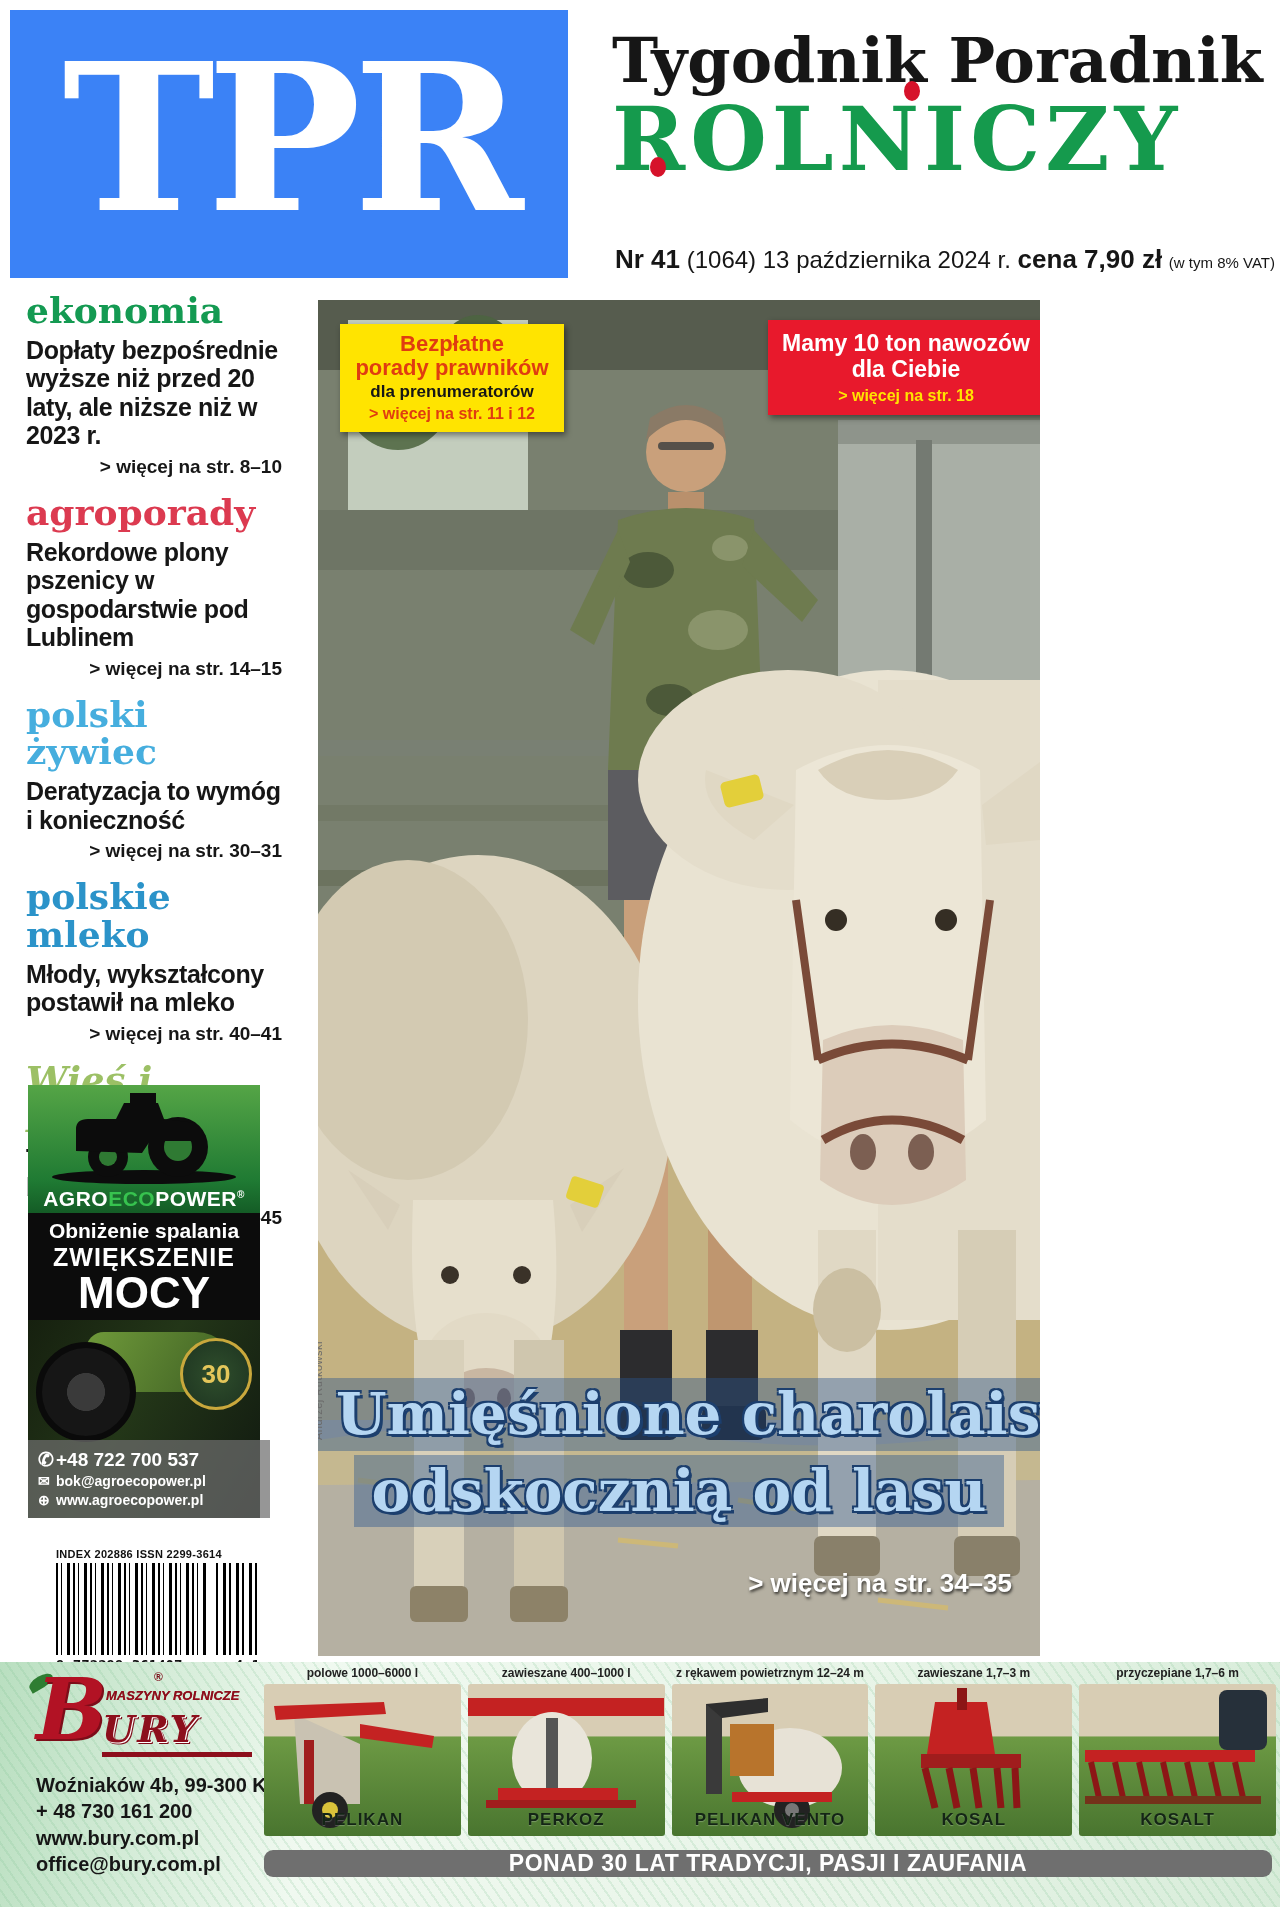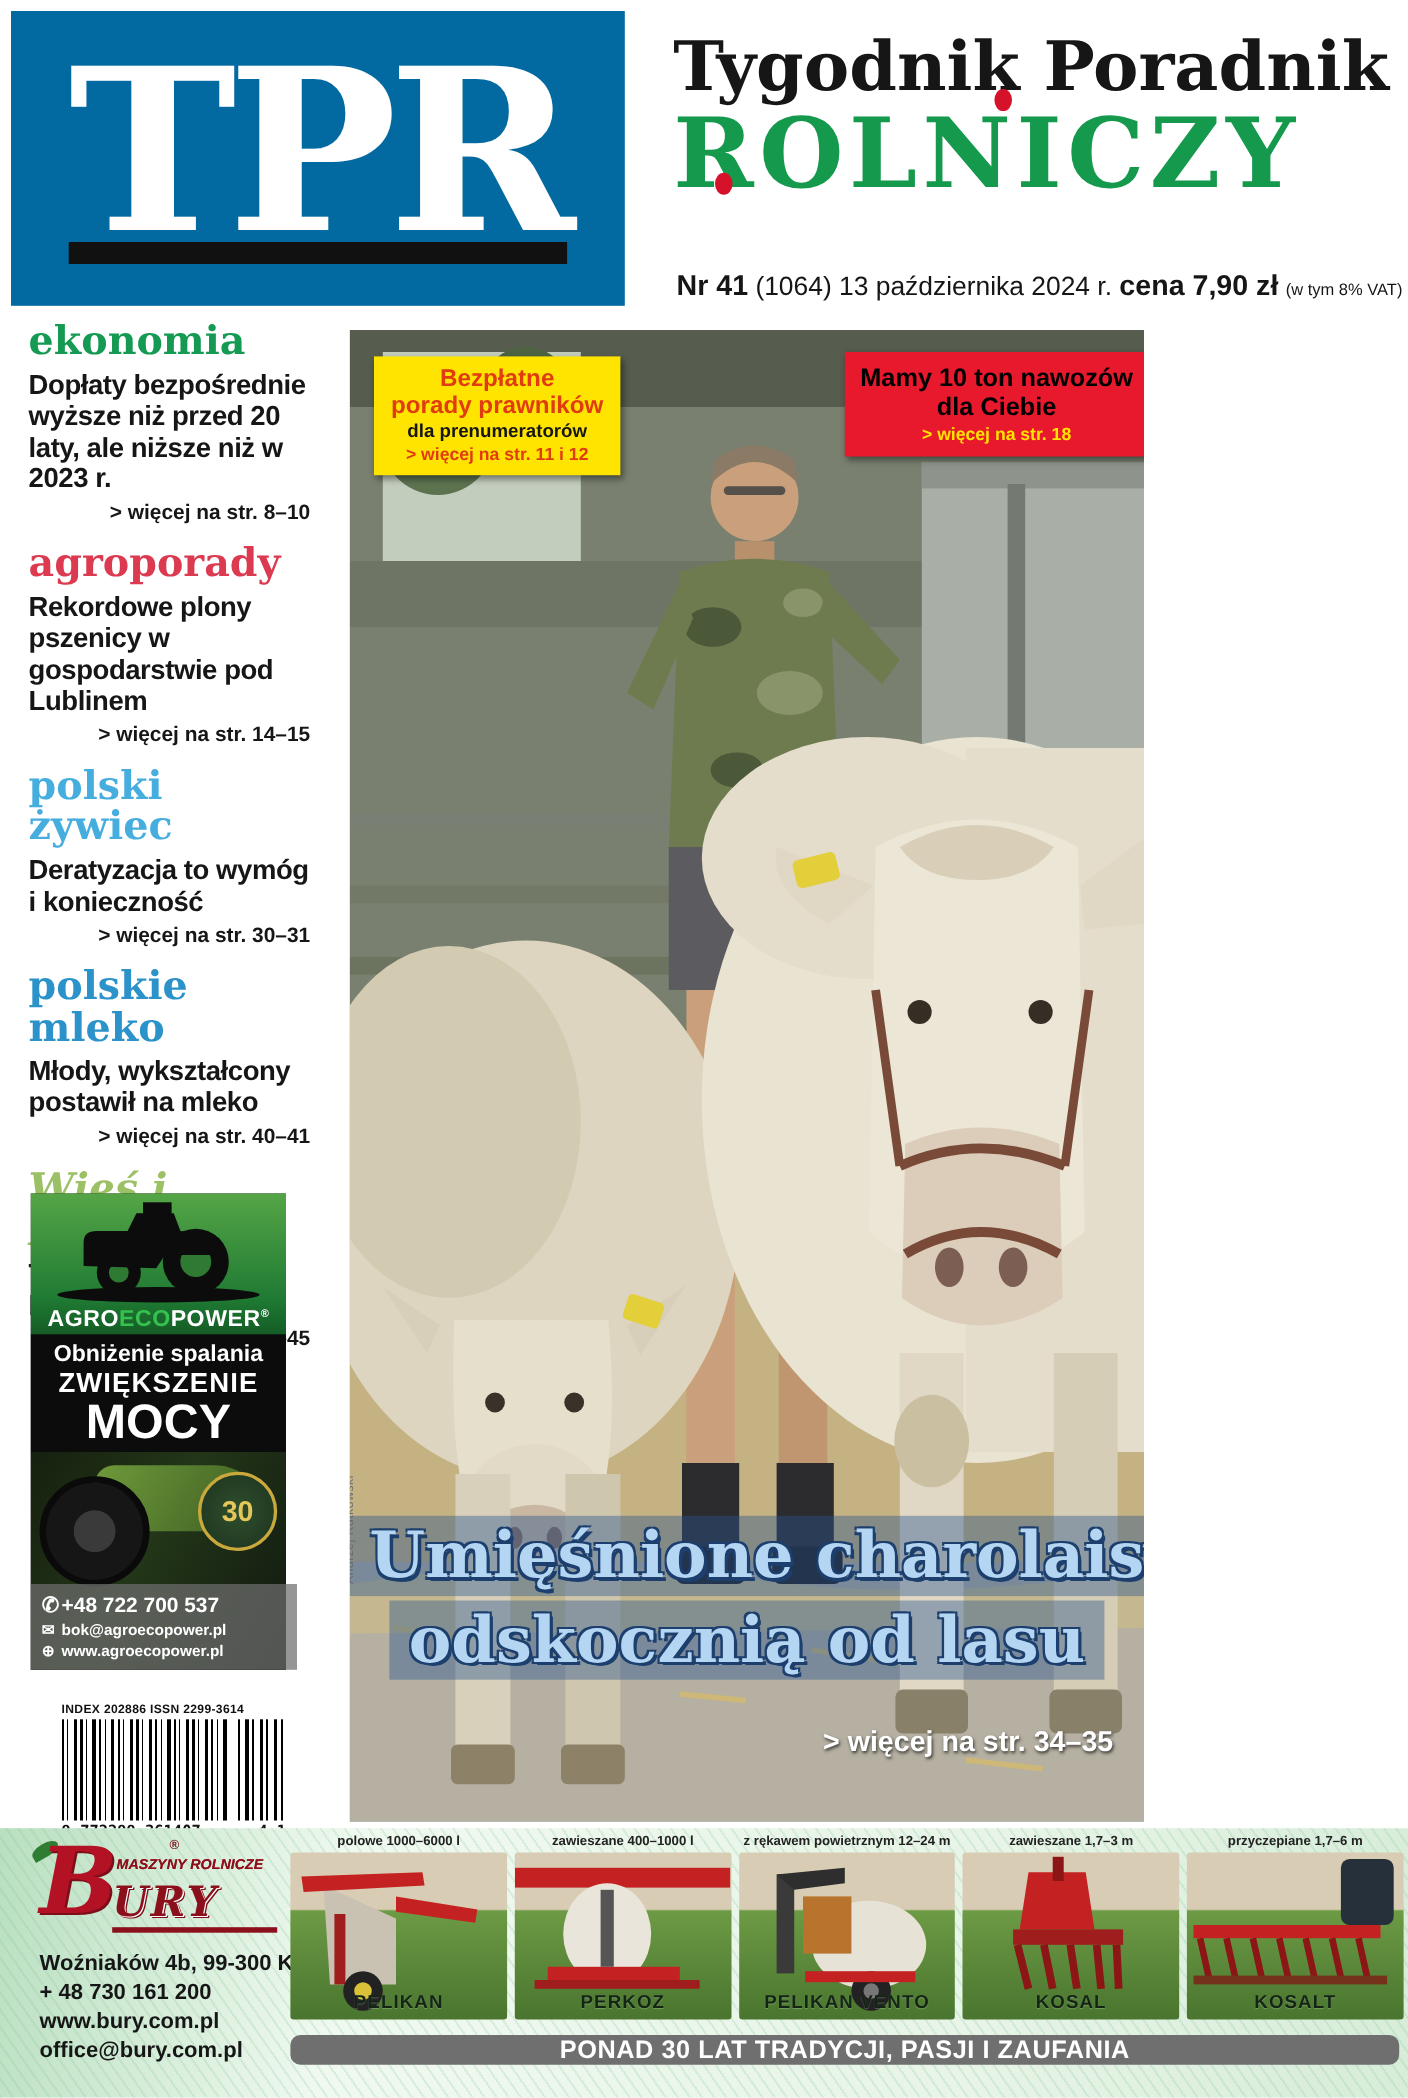--- a/index.html
+++ b/index.html
@@ -1,20 +1,20 @@
 <!DOCTYPE html>
 <html><head>
 <meta charset="utf-8">
 <style>
   html,body{margin:0;padding:0;background:#e8e8e8;}
   .page{position:relative;width:1280px;height:1907px;background:#ffffff;overflow:hidden;
         font-family:"Liberation Sans",sans-serif;color:#111;}
   
-  .tpr-box{position:absolute;left:10px;top:10px;width:558px;height:268px;background:#0369a1;
-           display:flex;align-items:center;justify-content:center;text-decoration:underline;}
+  .tpr-box{position:absolute;left:10px;top:10px;width:558px;height:268px;background:#3b82f6;
+           display:flex;align-items:center;justify-content:center;}
   .tpr-logo{font-family:"DejaVu Serif",serif;font-weight:bold;font-size:205px;color:#fff;
             letter-spacing:-8px;line-height:1;transform:translateY(-6px);}
   .mast-title{position:absolute;left:612px;top:28px;width:660px;}
   .mast-kicker{font-family:"DejaVu Serif",serif;font-weight:bold;font-size:62px;color:#161616;
                line-height:1.05;white-space:nowrap;}
   .mast-name{position:relative;font-family:"DejaVu Serif",serif;font-weight:bold;font-size:88px;
              color:#159a4d;letter-spacing:5px;line-height:1.0;margin-top:2px;white-space:nowrap;}
   .red-dot{position:absolute;width:16px;height:20px;border-radius:50%;background:#d6122a;}
   .dot-top{left:292px;top:-14px;}
   .dot-bottom{left:38px;bottom:6px;}
@@ -69,21 +69,21 @@
   
   .photo{position:absolute;left:318px;top:300px;width:722px;height:1356px;overflow:hidden;background:#8a8f83;}
   .photo svg.scene{position:absolute;left:0;top:0;}
   .promo-yellow{position:absolute;left:22px;top:24px;width:212px;background:#ffe400;
                 text-align:center;padding:8px 6px 9px;box-shadow:2px 3px 6px rgba(0,0,0,0.45);}
   .py-l1,.py-l2{color:#e03c10;font-weight:bold;font-size:22px;line-height:1.1;}
   .py-l3{color:#161616;font-weight:bold;font-size:17px;margin-top:2px;}
   .py-more{color:#e03c10;font-weight:bold;font-size:16px;margin-top:3px;}
   .promo-red{position:absolute;left:450px;top:20px;width:268px;background:#e8192c;
              text-align:center;padding:10px 4px 10px;box-shadow:2px 3px 6px rgba(0,0,0,0.45);}
-  .pr-l1,.pr-l2{color:#000000;font-weight:bold;font-size:23px;line-height:1.15;}
+  .pr-l1,.pr-l2{color:#ffffff;font-weight:bold;font-size:23px;line-height:1.15;}
   .pr-more{color:#ffe400;font-weight:bold;font-size:16px;margin-top:4px;}
   .headline{position:absolute;left:0;top:1078px;width:100%;text-align:center;}
   .hl-line{display:inline-block;background:rgba(44,86,142,0.42);padding:0 18px;
            font-family:"DejaVu Serif",serif;font-weight:bold;font-size:58px;line-height:1.25;
            color:#b5d6f2;text-shadow:3px 3px 0 #1c3f6e,-2px -2px 0 #1c3f6e,2px -2px 0 #1c3f6e,-2px 2px 0 #1c3f6e;
            white-space:nowrap;}
   .hl-more{position:absolute;right:28px;top:1268px;color:#fff;font-weight:bold;font-size:26px;
            text-shadow:1px 2px 3px rgba(0,0,0,0.7);}
   .credit{position:absolute;left:-6px;top:1140px;transform:rotate(-90deg);transform-origin:left top;
           font-size:11px;color:#6a6a6a;letter-spacing:0.5px;}

